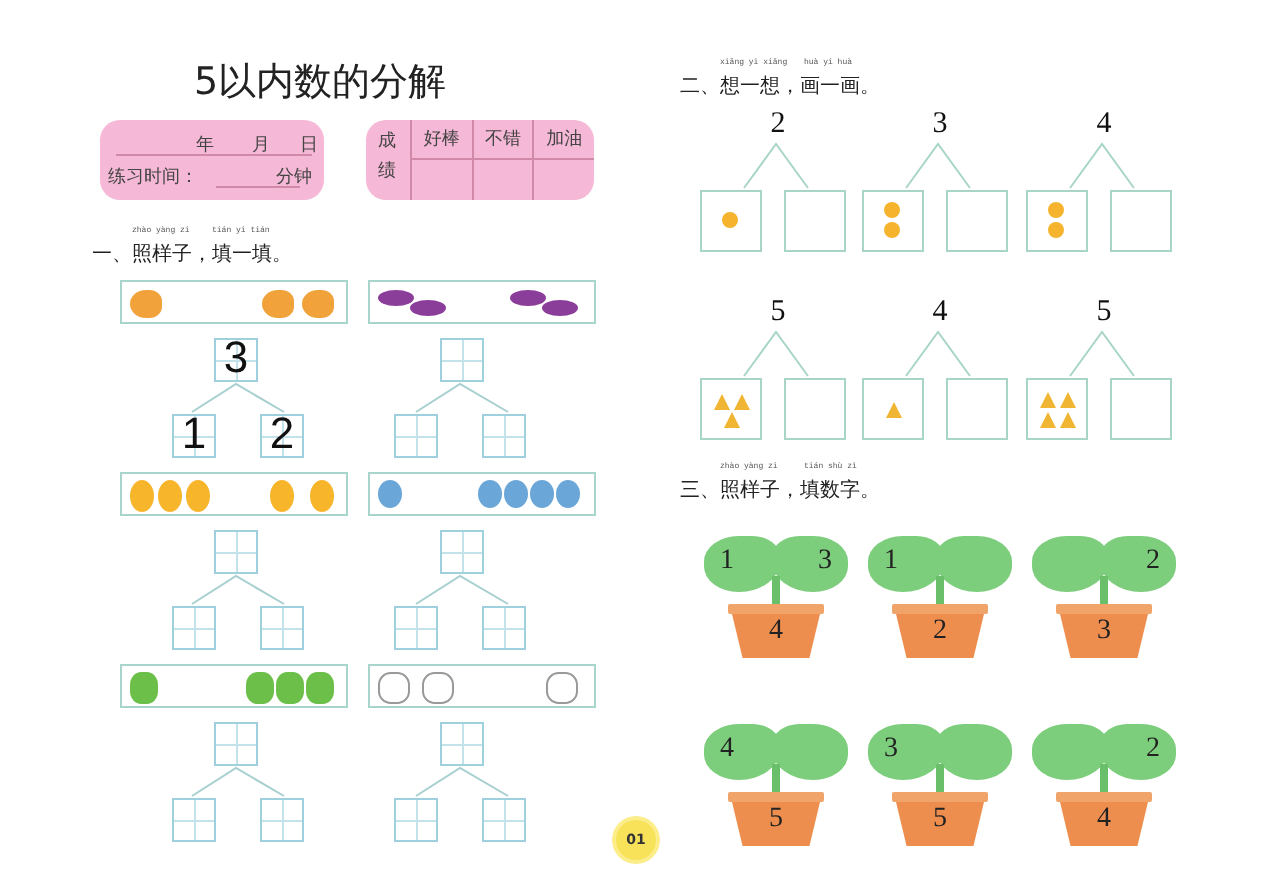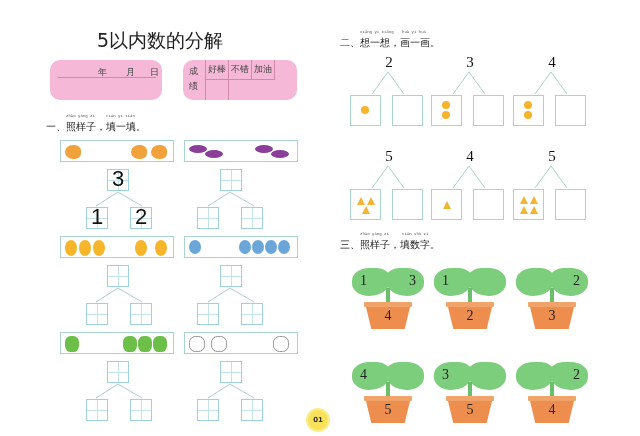--- a/index.html
+++ b/index.html
@@ -7,21 +7,21 @@
          font-family: "DejaVu Sans", sans-serif; color: #222; }
   .abs { position: absolute; }
   .title { left: 0; width: 320px; top: 28px; text-align: center; font-size: 19px; color: #222; }
   .pinkbox { background: #f5b8d6; border-radius: 10px; }
   .datebox { left: 50px; top: 60px; width: 112px; height: 40px; font-family: "DejaVu Serif", serif; font-size: 9px; color: #444; }
   .datebox .r1 { position: absolute; left: 8px; top: 6px; right: 6px; height: 12px; border-bottom: 1px solid #d08aa8; }
   .datebox .r1 span { position: absolute; top: 0; }
   .datebox .r2 { position: absolute; left: 4px; top: 22px; right: 6px; height: 14px; }
   .datebox .line { position: absolute; left: 54px; width: 42px; top: 11px; border-bottom: 1px solid #d08aa8; }
   .scorebox { left: 183px; top: 60px; width: 114px; height: 40px; font-family: "DejaVu Serif", serif; font-size: 9px; color: #444; }
-  .scorebox .grid { position: absolute; left: 22px; top: 0; right: 0; bottom: 0; display: grid; grid-template-columns: 1fr 1fr 1fr 1fr; grid-template-rows: 20px 20px; }
+  .scorebox .grid { position: absolute; left: 22px; top: 0; right: 0; bottom: 0; display: grid; grid-template-columns: 1fr 1fr 1fr; grid-template-rows: 20px 20px; }
   .scorebox .cell { border-left: 1px solid #d08aa8; display: flex; align-items: center; justify-content: center; }
   .scorebox .cell.top { border-bottom: 1px solid #d08aa8; }
   .scorebox .lbl { position: absolute; left: 6px; top: 4px; width: 12px; line-height: 15px; }
   .sechead { font-size: 10px; color: #222; font-family: Liberation Mono, monospace; }
   .pinyin { position: absolute; font-size: 4px; color: #555; top: -6px; white-space: nowrap; }
   .picbox { border: 1.5px solid #a8d4cc; background: #fff; height: 22px; }
   .tianzi { position: absolute; width: 22px; height: 22px; border: 1px solid #9fd0de; }
   .tianzi::before { content: ""; position: absolute; left: 50%; top: 0; bottom: 0; border-left: 1px solid #c4e2ea; }
   .tianzi::after { content: ""; position: absolute; top: 50%; left: 0; right: 0; border-top: 1px solid #c4e2ea; }
   .tianzi .num { position: absolute; left: 0; right: 0; top: -4px; text-align: center; font-size: 22px; color: #111; z-index: 2; font-family: "Liberation Sans", sans-serif; }
@@ -50,20 +50,25 @@
 <body>
 
 <div class="abs title">5以内数的分解</div>
 
 <div class="abs pinkbox datebox">
   <div class="r1">
     <span style="left:40px">年</span>
     <span style="left:68px">月</span>
     <span style="left:92px">日</span>
   </div>
+  <div class="r2">
+    <span>练习时间：</span>
+    <div class="line"></div>
+    <span style="position:absolute; right:0; top:0">分钟</span>
+  </div>
 </div>
 
 <div class="abs pinkbox scorebox">
   <div class="lbl">
     <div>成</div>
     <div>绩</div>
   </div>
   <div class="grid">
     <div class="cell top">好棒</div>
     <div class="cell top">不错</div>

